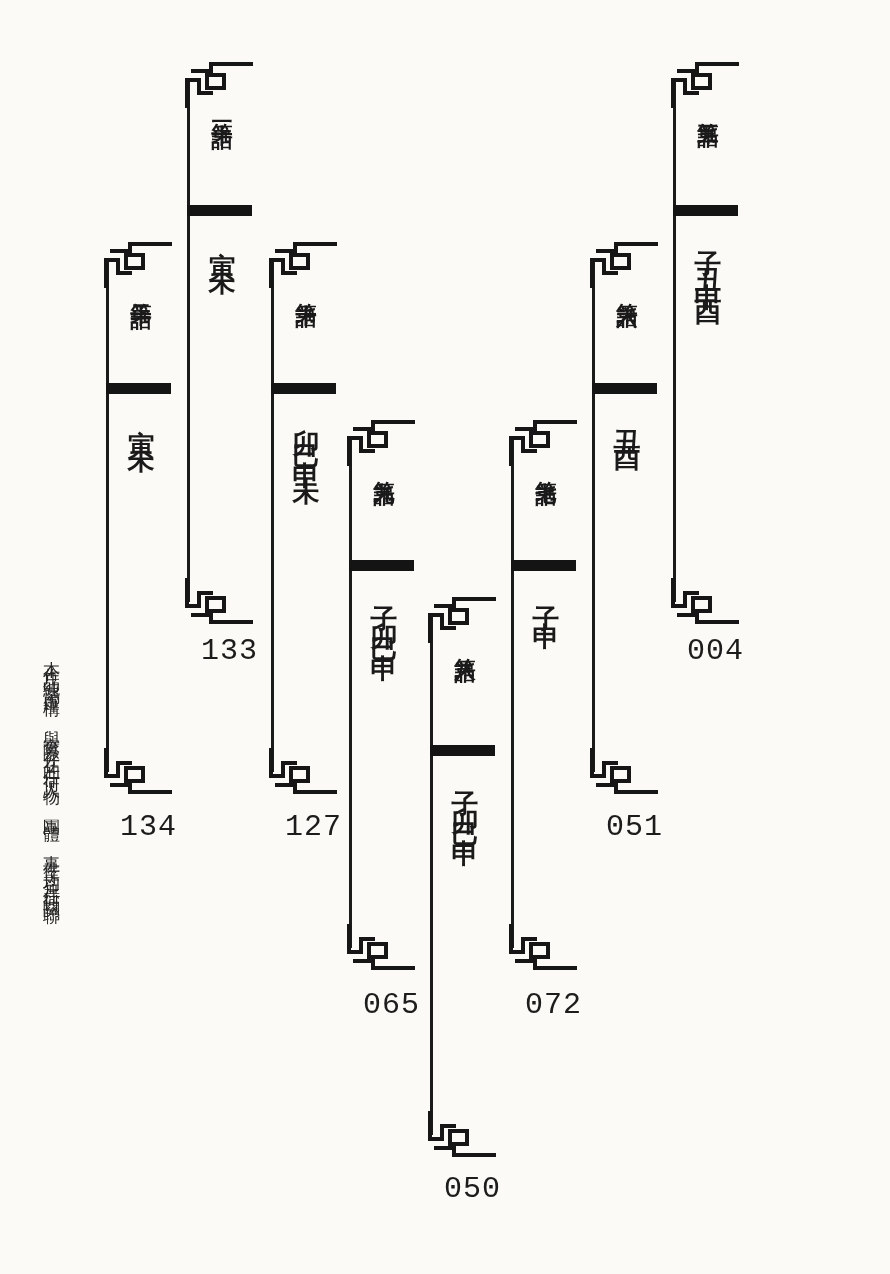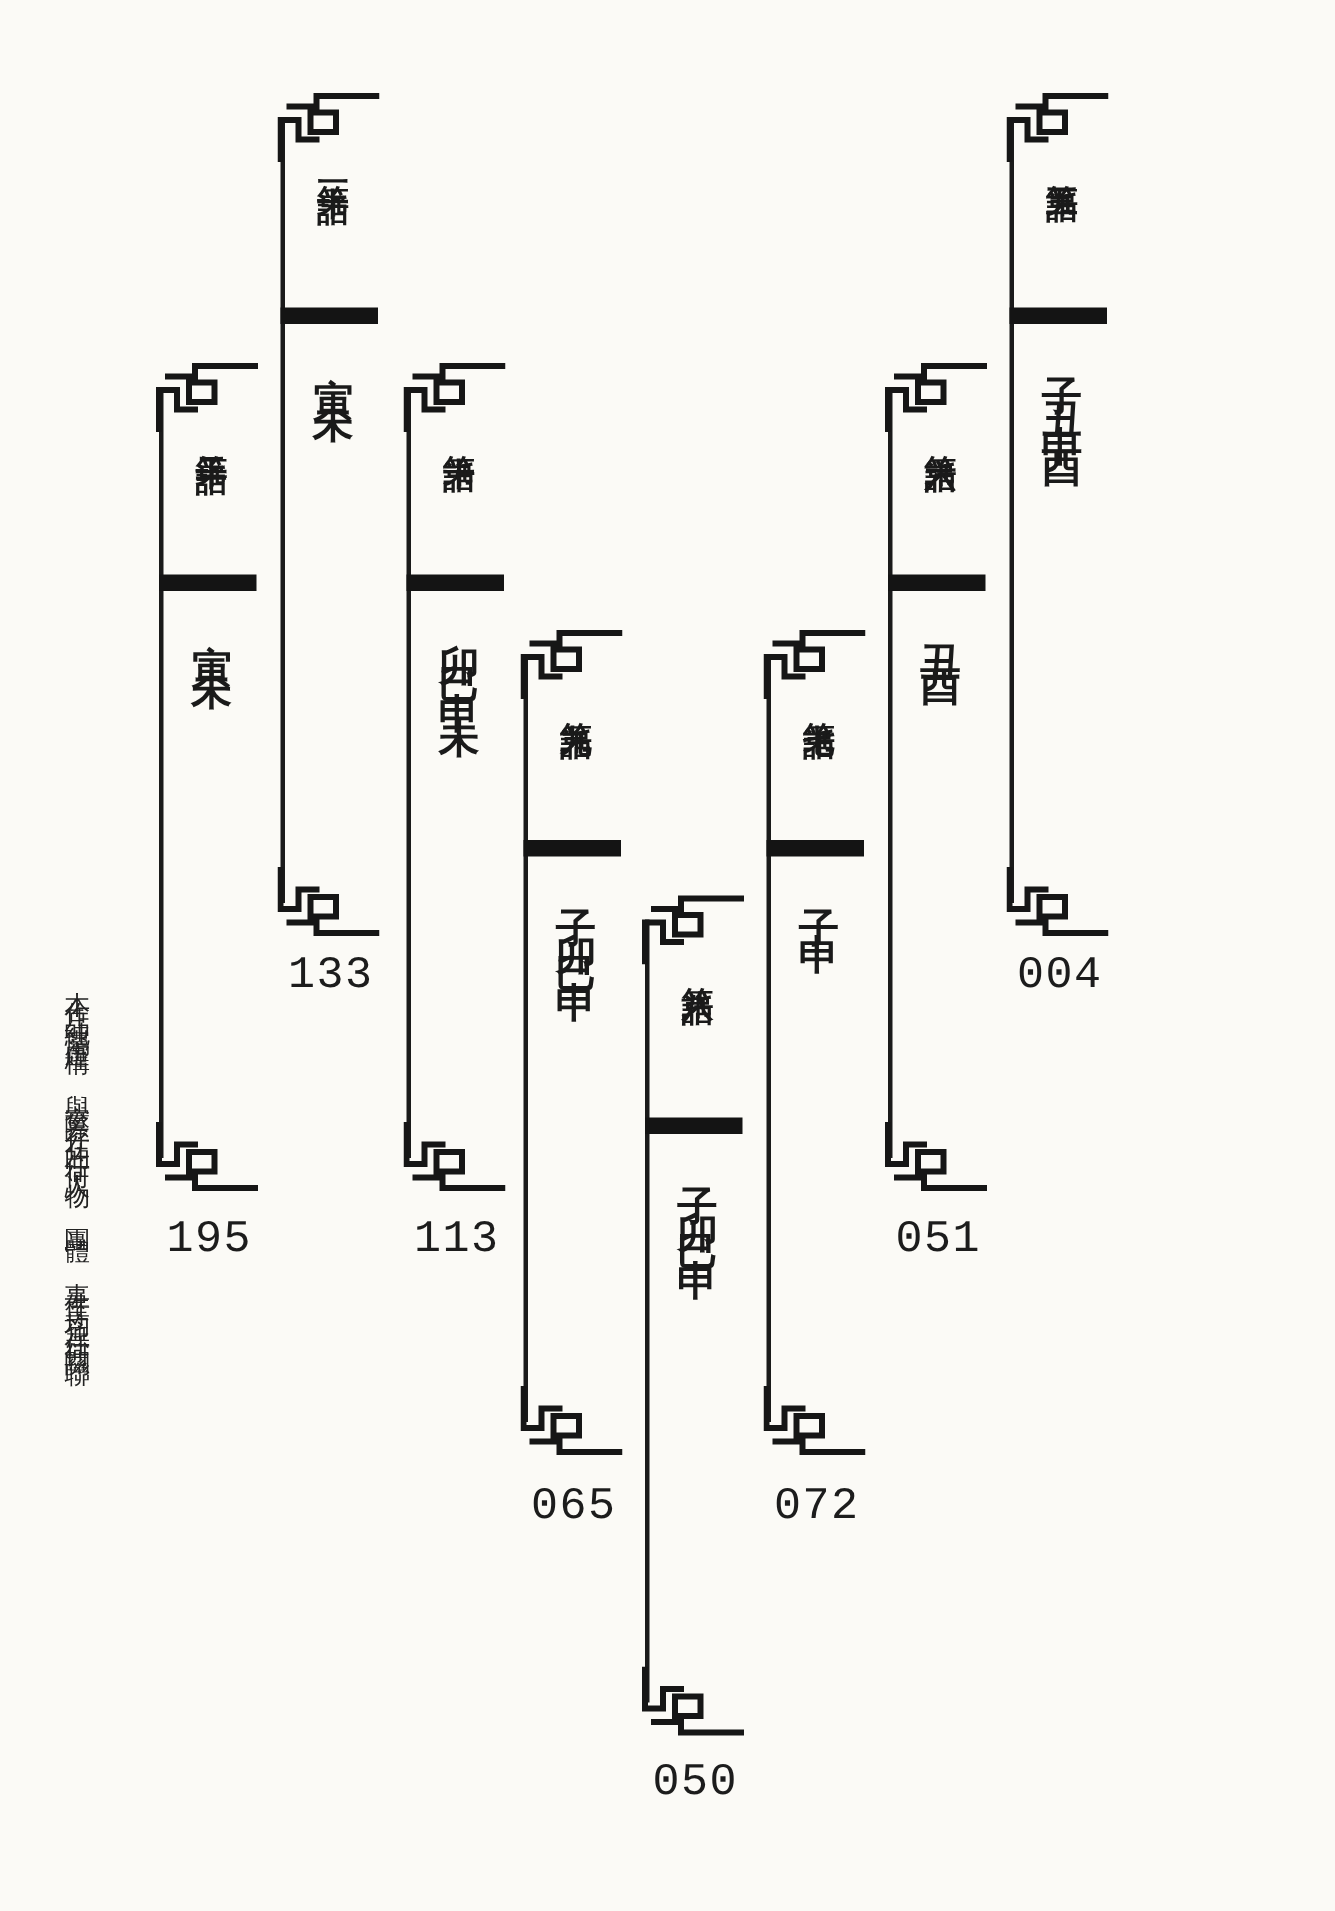--- a/index.html
+++ b/index.html
@@ -53,21 +53,21 @@
     left:calc(var(--x) + 21px);
     top:calc(var(--bar) + 25px);
     font-size:27px;
     letter-spacing:16px;
     font-weight:600;
   }
   .page-number{
     position:absolute;
     left:calc(var(--x) + 5px); top:var(--num);
     width:66px;
-    text-align:left;
+    text-align:right;
     font-family:"Liberation Mono","DejaVu Sans Mono",monospace;
     font-size:30px;
     letter-spacing:1px;
     color:#1c1c1c;
   }
 
   
   .e0{--x:106px; --top:240px; --bar:383px; --bot:748px; --num:810px;}
   .e1{--x:187px; --top:60px;  --bar:205px; --bot:578px; --num:634px;}
   .e2{--x:271px; --top:240px; --bar:383px; --bot:748px; --num:810px;}
@@ -100,21 +100,21 @@
         <path d="M68 4 H26 V15 H39 V28 H22 V11 H6"></path>
         <path d="M2 48 V20 H14 V33 H28"></path>
       </svg>
     <div class="vtext chapter-label">第十二話</div>
     <div class="sep-bar"></div>
     <div class="vtext chapter-title">寅未</div>
     <svg class="orn orn-bot" viewBox="0 0 68 48">
         <path d="M68 4 H26 V15 H39 V28 H22 V11 H6"></path>
         <path d="M2 48 V20 H14 V33 H28"></path>
       </svg>
-    <div class="page-number">195</div>
+    <div class="page-number">134</div>
   </div>
 
   <div class="entry e1">
     <div class="vline"></div>
     <svg class="orn orn-top" viewBox="0 0 68 48">
         <path d="M68 4 H26 V15 H39 V28 H22 V11 H6"></path>
         <path d="M2 48 V20 H14 V33 H28"></path>
       </svg>
     <div class="vtext chapter-label">第十一話</div>
     <div class="sep-bar"></div>
@@ -132,21 +132,21 @@
         <path d="M68 4 H26 V15 H39 V28 H22 V11 H6"></path>
         <path d="M2 48 V20 H14 V33 H28"></path>
       </svg>
     <div class="vtext chapter-label">第十話</div>
     <div class="sep-bar"></div>
     <div class="vtext chapter-title">卯巳申未</div>
     <svg class="orn orn-bot" viewBox="0 0 68 48">
         <path d="M68 4 H26 V15 H39 V28 H22 V11 H6"></path>
         <path d="M2 48 V20 H14 V33 H28"></path>
       </svg>
-    <div class="page-number">113</div>
+    <div class="page-number">127</div>
   </div>
 
   <div class="entry e3">
     <div class="vline"></div>
     <svg class="orn orn-top" viewBox="0 0 68 48">
         <path d="M68 4 H26 V15 H39 V28 H22 V11 H6"></path>
         <path d="M2 48 V20 H14 V33 H28"></path>
       </svg>
     <div class="vtext chapter-label">第九話</div>
     <div class="sep-bar"></div>

